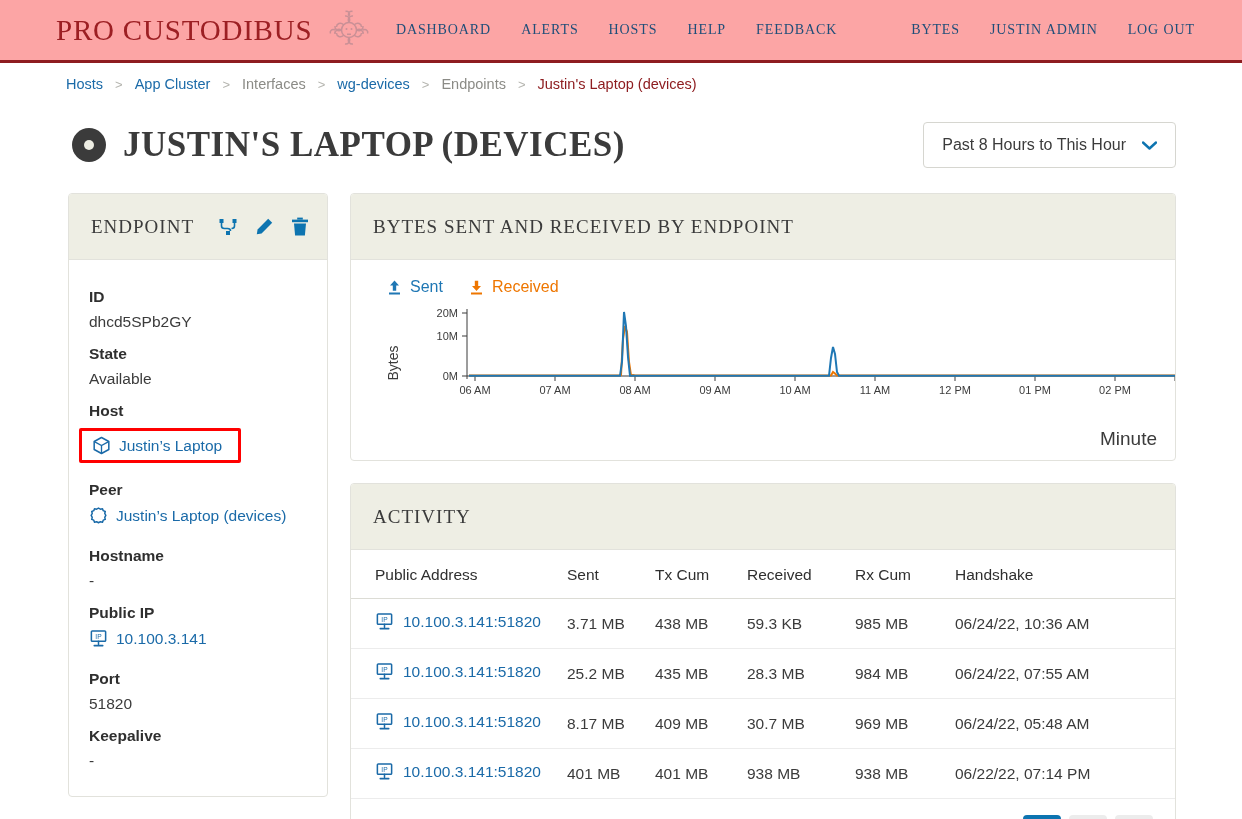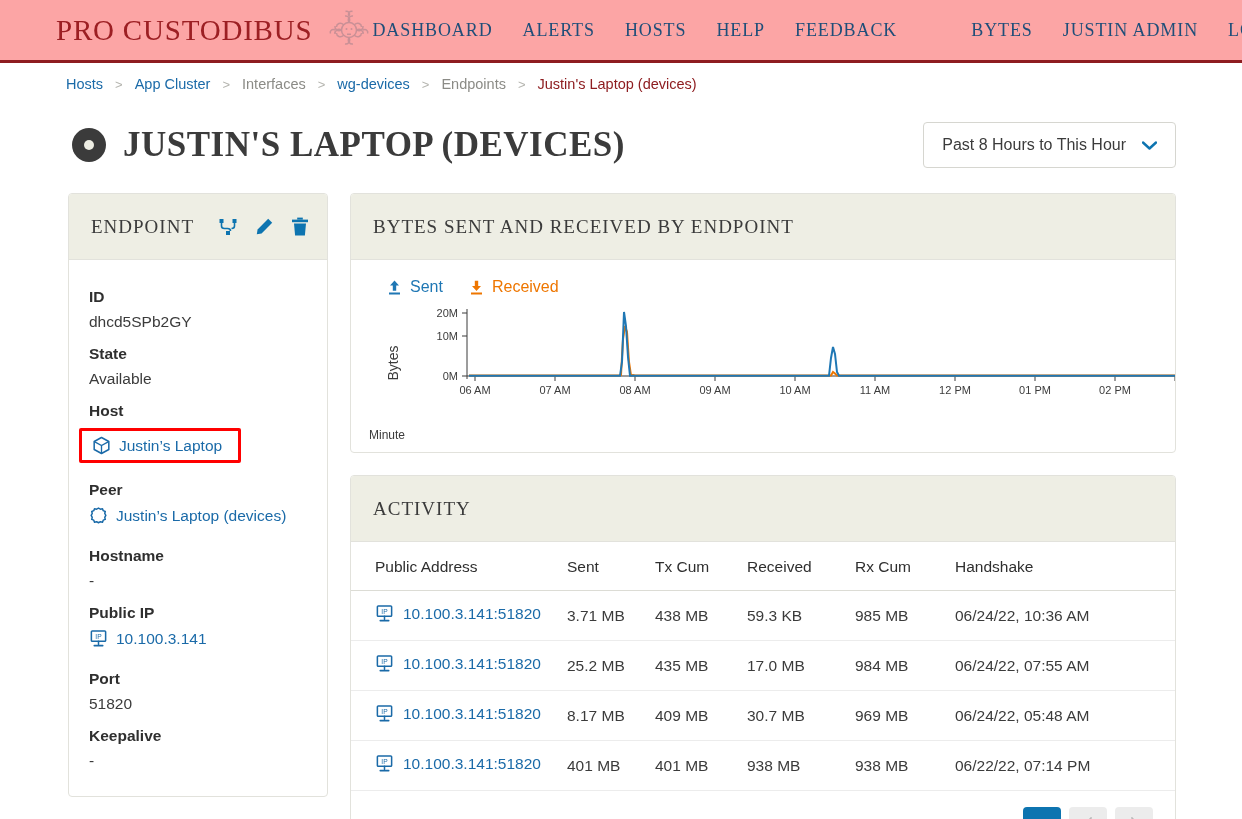--- a/index.html
+++ b/index.html
@@ -26,21 +26,21 @@
   }
   .medusa { width: 46px; height: 46px; display: block; }
 
   .mainnav {
     margin-left: auto; display: flex; align-items: center;
     gap: 30px;
   }
   .mainnav .group2 { display: flex; gap: 30px; margin-left: 44px; }
   .navlink {
     font-family: "Liberation Serif", serif;
-    font-size: 18px; color: #1f4e79;
+    font-size: 14px; color: #1f4e79;
     letter-spacing: 0.9px; text-decoration: none;
     white-space: nowrap; cursor: pointer;
   }
 
   
   .crumbs {
     height: 42px; display: flex; align-items: center;
     padding-left: 66px; gap: 0;
     font-size: 14.5px;
   }
@@ -135,21 +135,21 @@
   .leg { display: flex; align-items: center; gap: 8px; font-size: 16px; }
   .leg.sent { color: #1f77b4; }
   .leg.recv { color: #ee7600; }
   .leg svg { width: 15px; height: 17px; display: block; }
   .plot-wrap { position: relative; height: 122px; margin-top: 6px; }
   .ylab {
     position: absolute; left: 6px; top: 50%;
     transform: translateY(-50%) rotate(-90deg);
     font-size: 14px; color: #3b3b3b;
   }
-  .xlab { text-align: left; font-size: 12px; color: #3b3b3b; margin-top: 4px; }
+  .xlab { text-align: right; font-size: 19px; color: #3b3b3b; margin-top: 4px; }
   .plot-svg { position: absolute; left: 26px; top: 0; }
 
   
   .tbl { width: 100%; border-collapse: collapse; }
   .tbl th {
     text-align: left; font-size: 15.5px; font-weight: normal; color: #2f2f2f;
     padding: 16px 8px 14px 0; border-bottom: 1px solid #dcdcd5;
   }
   .tbl td {
     font-size: 15.5px; color: #3b3b3b;
@@ -445,21 +445,21 @@
                       <rect x="2.5" y="2" width="15" height="11" rx="1" fill="none" stroke="#1a6aa8" stroke-width="1.6"></rect>
                       <text x="10" y="10" font-size="7" font-family="Liberation Sans, sans-serif" fill="#1a6aa8" text-anchor="middle">IP</text>
                       <path d="M10 13v3M5.5 17.5h9" fill="none" stroke="#1a6aa8" stroke-width="1.6" stroke-linecap="round"></path>
                     </svg>
                 </span>
                 <span>10.100.3.141:51820</span>
               </a>
             </td>
             <td class="c1">25.2 MB</td>
             <td class="c2">435 MB</td>
-            <td class="c3">17.0 MB</td>
+            <td class="c3">28.3 MB</td>
             <td class="c4">984 MB</td>
             <td>06/24/22, 07:55 AM</td>
           </tr>
           <tr>
             <td class="c0">
               <a class="addr-link">
                 <span>
                   <svg class="ico" viewBox="0 0 20 20">
                       <rect x="2.5" y="2" width="15" height="11" rx="1" fill="none" stroke="#1a6aa8" stroke-width="1.6"></rect>
                       <text x="10" y="10" font-size="7" font-family="Liberation Sans, sans-serif" fill="#1a6aa8" text-anchor="middle">IP</text>

